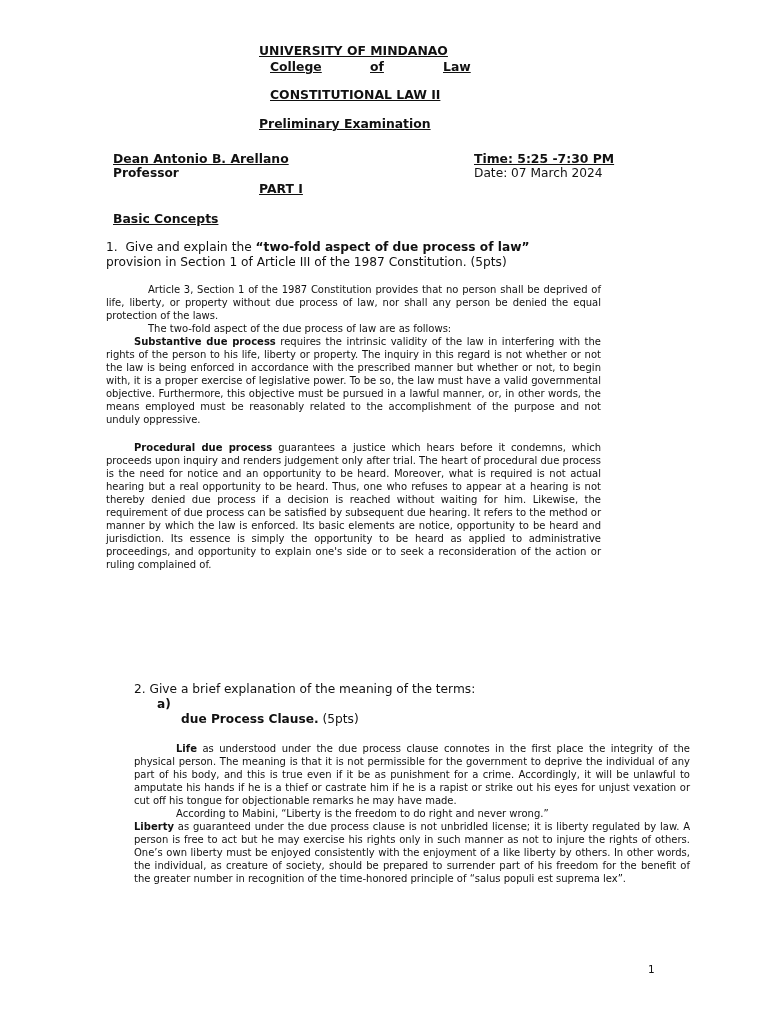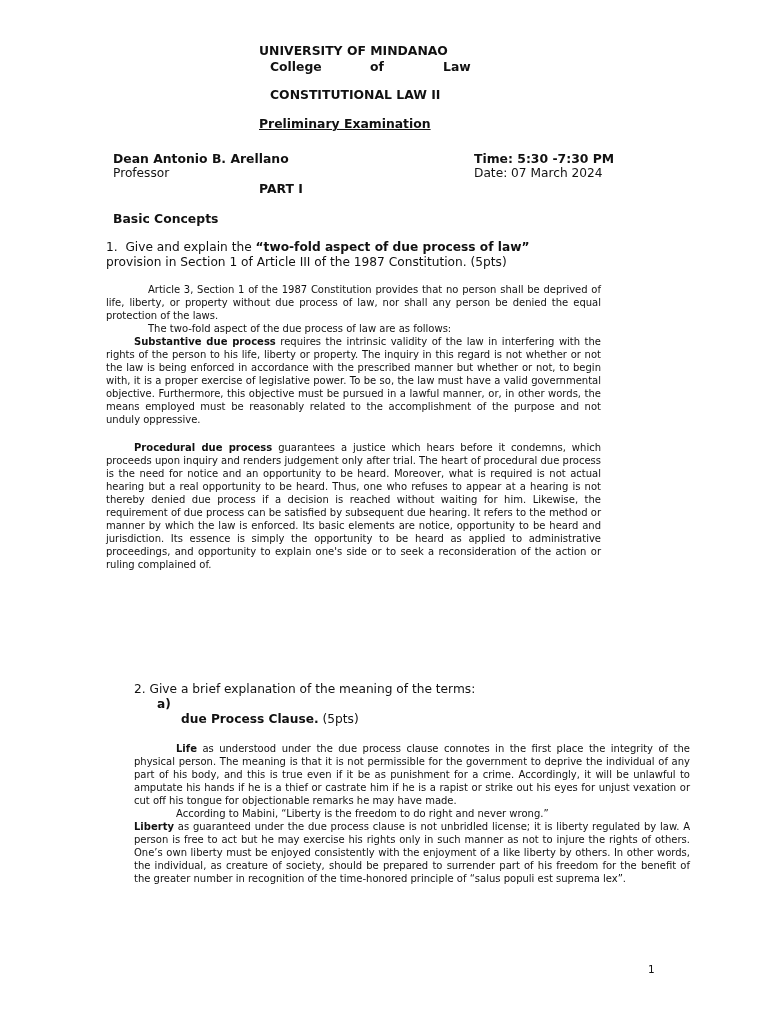--- a/index.html
+++ b/index.html
@@ -1,43 +1,43 @@
 <!DOCTYPE html>
 <html><head>
 <meta charset="utf-8">
 <style>
   html, body { margin:0; padding:0; background:#ffffff; }
   body { width:768px; height:1024px; position:relative; overflow:hidden;
          font-family:"DejaVu Sans", sans-serif; color:#111111; }
   .page { position:absolute; left:0; top:0; width:768px; height:1024px; background:#fff; }
   .abs { position:absolute; white-space:nowrap; }
   .b { font-weight:bold; }
-  .hdr { font-size:12.4px; font-weight:bold; letter-spacing:0; }
+  .hdr { font-size:12.4px; font-weight:bold; letter-spacing:0;text-decoration:underline; }
   .txt { font-size:12.2px; line-height:15.4px; }
   .u { text-decoration:underline; }
   .para { position:absolute; font-size:10px; line-height:13px; text-align:justify; text-align-last:left; }
   .para p { margin:0; }
   .ind { display:inline-block; }
   .pnum { position:absolute; font-size:10.5px; }
 </style>
 </head>
 <body>
 
 <div class="page">
 
   <div class="abs hdr" style="left:259px; top:43px;">UNIVERSITY OF MINDANAO</div>
   <div class="abs hdr" style="left:270px; top:59px;">College</div>
   <div class="abs hdr" style="left:370px; top:59px;">of</div>
   <div class="abs hdr" style="left:443px; top:59px;">Law</div>
   <div class="abs hdr" style="left:270px; top:87px;">CONSTITUTIONAL LAW II</div>
   <div class="abs hdr u" style="left:259px; top:116px;">Preliminary Examination</div>
 
   <div class="abs hdr" style="left:113px; top:151px;text-align:right;">Dean Antonio B. Arellano</div>
-  <div class="abs txt" style="left:113px; top:166px;">Professor</div>
-  <div class="abs hdr" style="left:474px; top:151px;">Time: 5:30 -7:30 PM</div>
+  <div class="abs txt" style="left:113px; top:166px;font-weight:bold;">Professor</div>
+  <div class="abs hdr" style="left:474px; top:151px;">Time: 5:25 -7:30 PM</div>
   <div class="abs txt" style="left:474px; top:166px;">Date: 07 March 2024</div>
   <div class="abs hdr" style="left:259px; top:181px;">PART I</div>
   <div class="abs hdr" style="left:113px; top:211px;">Basic Concepts</div>
 
   <div class="abs txt" style="left:106px; top:240px;">
     <span style="white-space:pre;">1.  Give and explain the </span><span class="b">“two-fold aspect of due process of law”</span>
   </div>
   <div class="abs txt" style="left:106px; top:255px;">provision in Section 1 of Article III of the 1987 Constitution. (5pts)</div>
 
   <div class="para" style="left:106px; top:283px; width:495px;">

